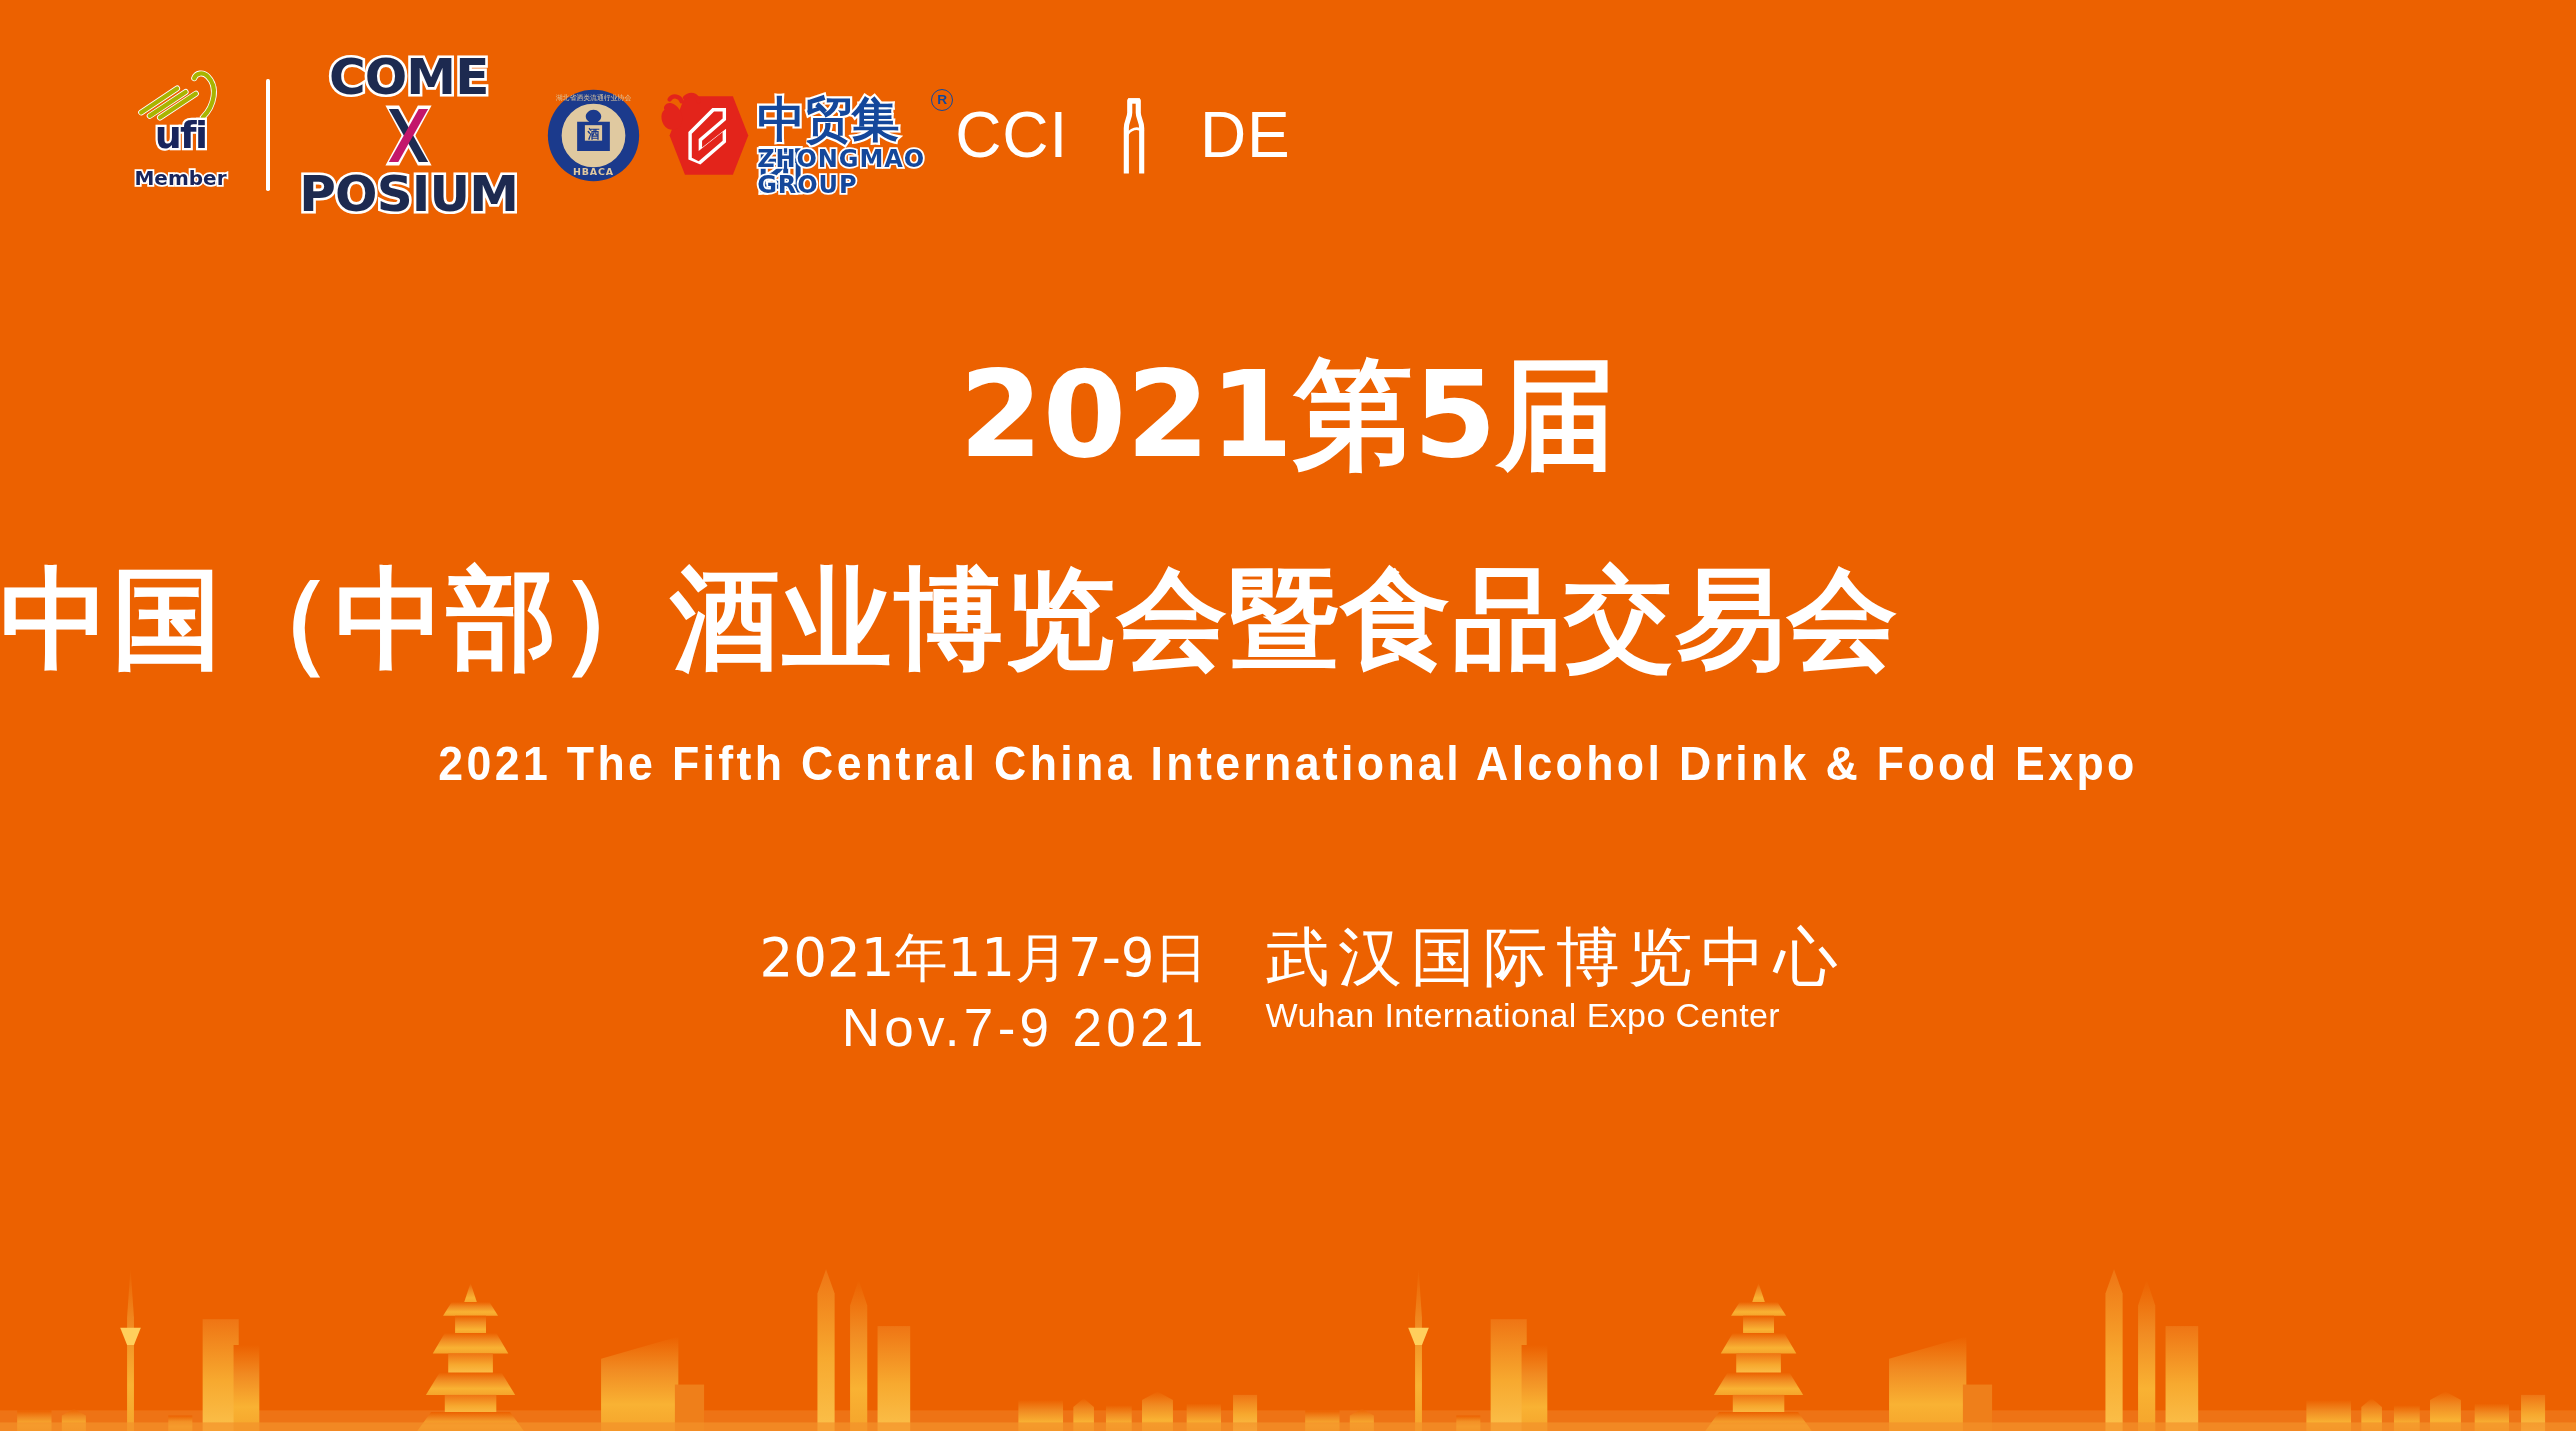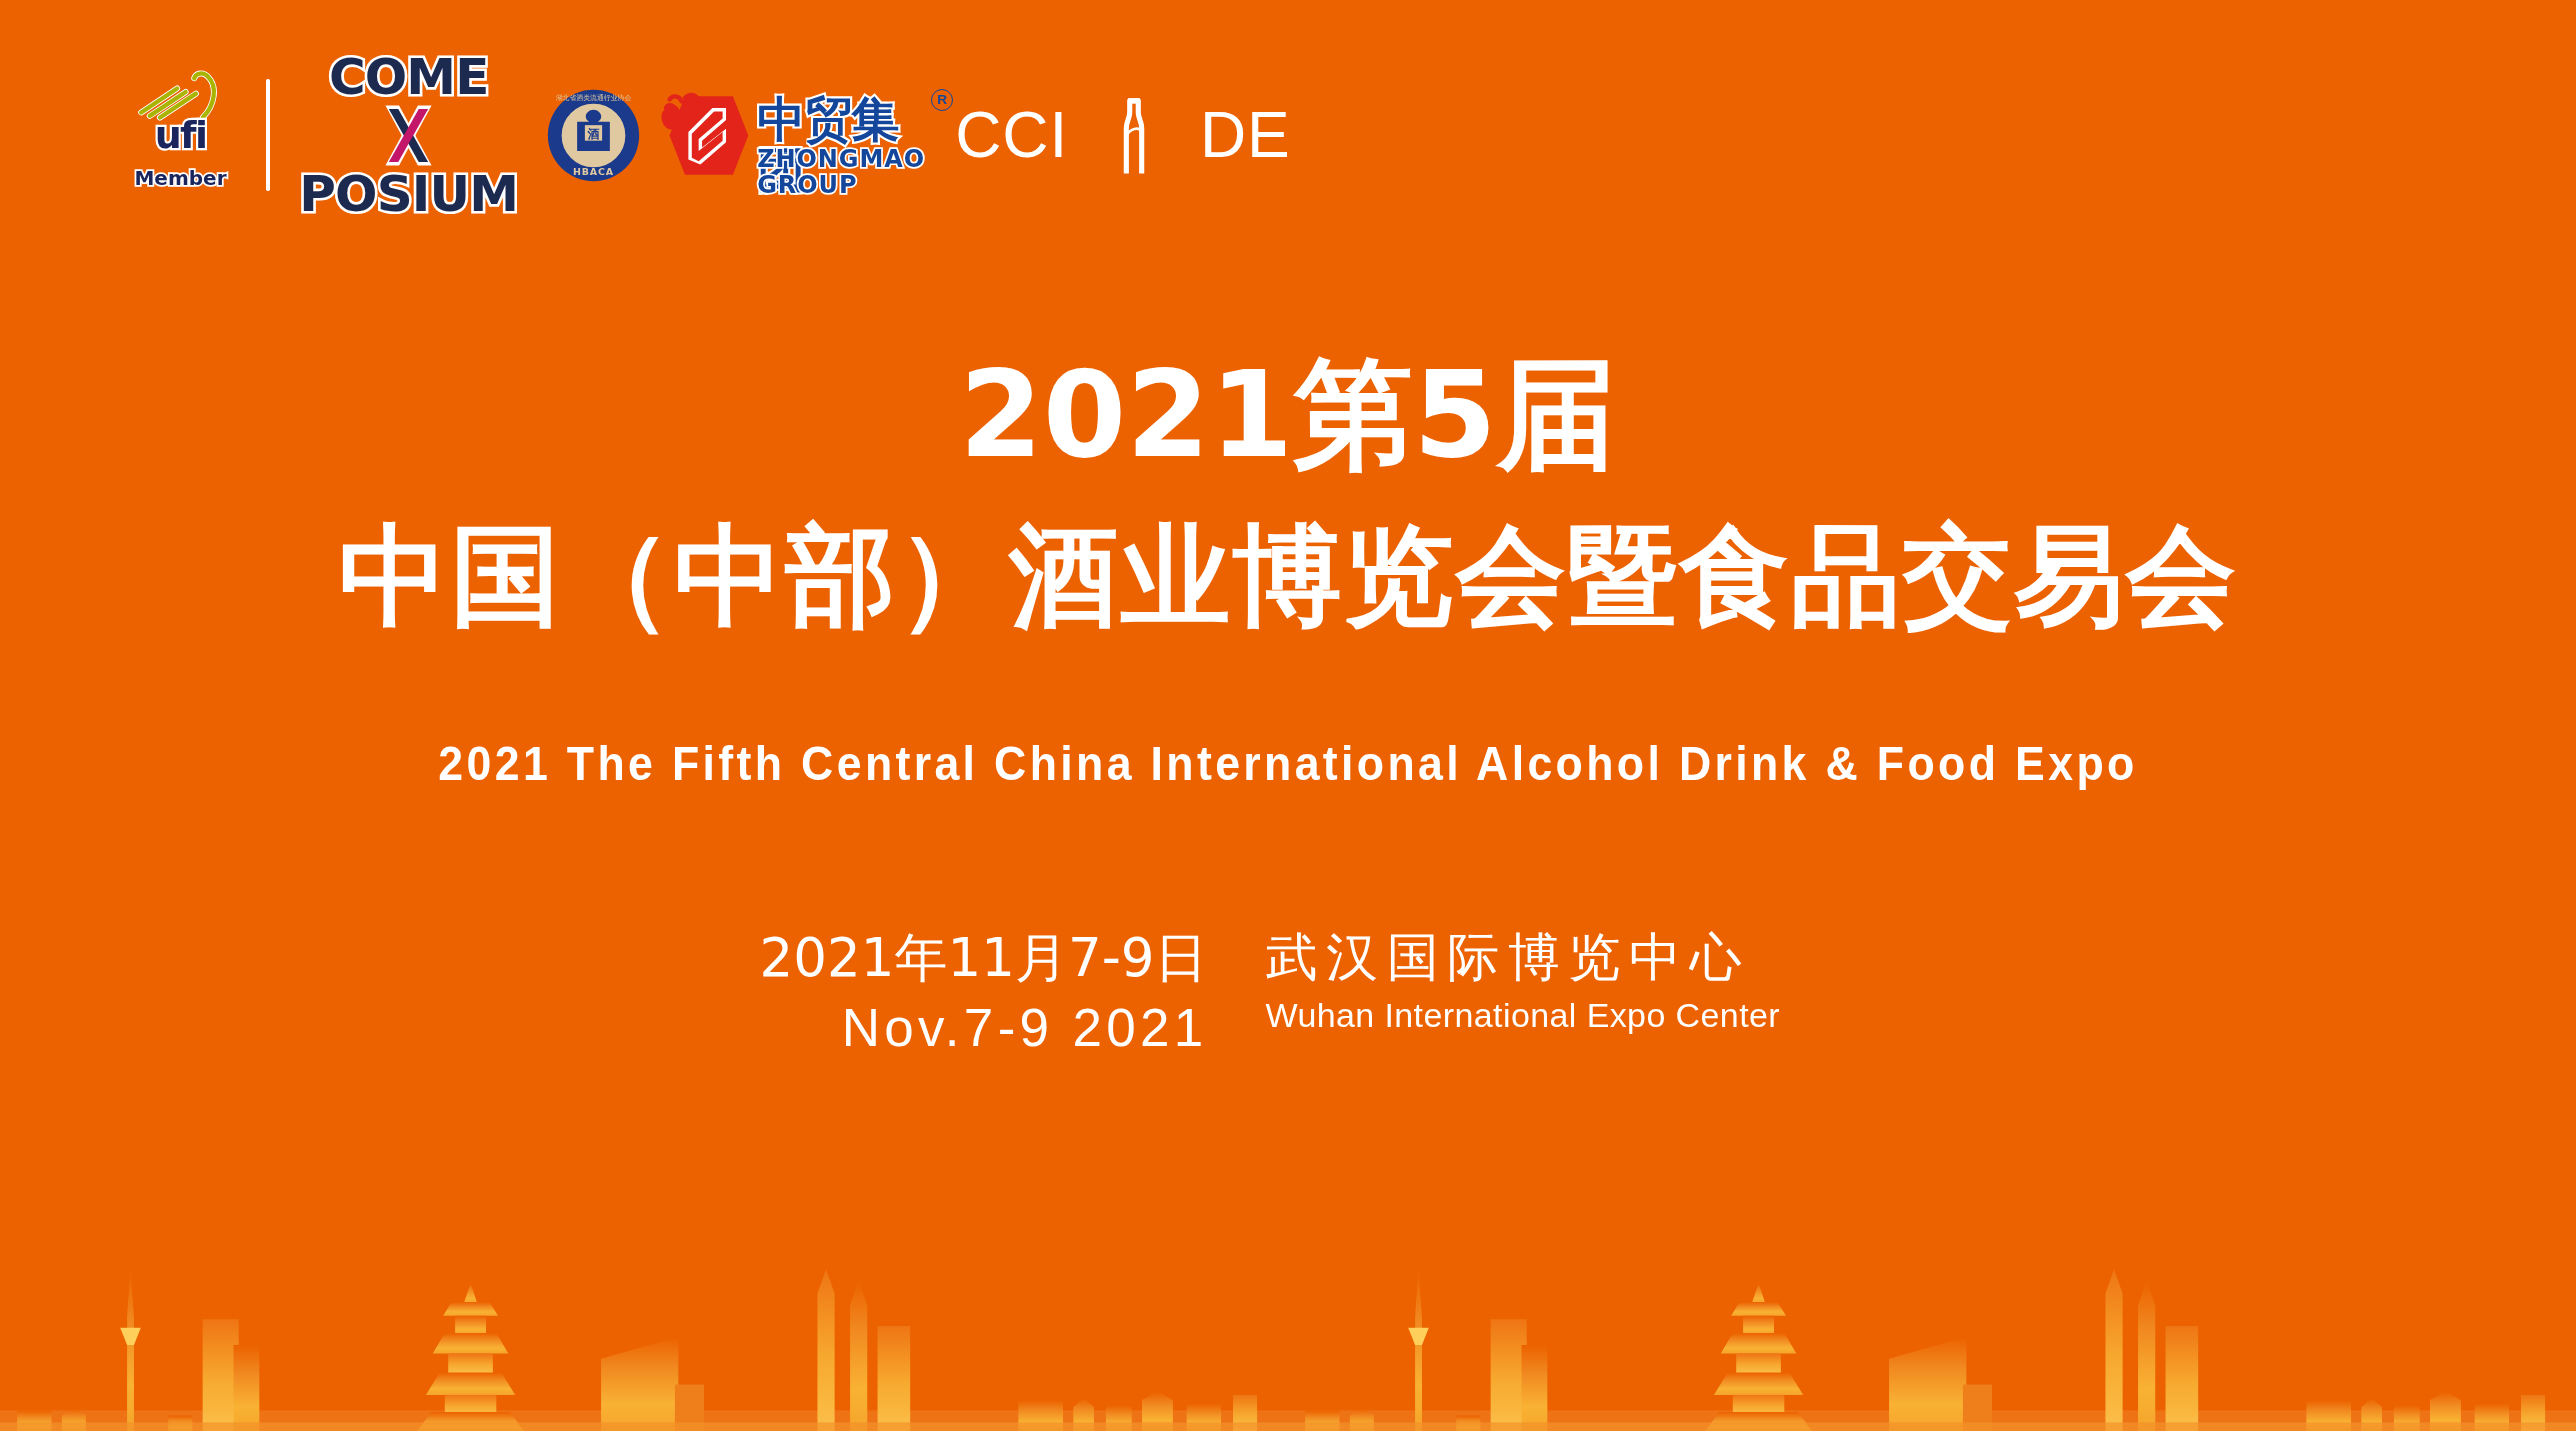--- a/index.html
+++ b/index.html
@@ -111,22 +111,21 @@
   .headline{
     position:absolute; left:0; top:350px; width:2576px;
     text-align:center;
     font-family:"DejaVu Sans", sans-serif;
     font-weight:bold;
     color:#ffffff;
     font-size:120px; line-height:129px;
     letter-spacing:0px;
   }
   .title-cn{
-    position:absolute; left:0; top:516px; width:2576px;
-    text-align:center;
+    position:absolute; left:0; top:559px; width:2576px;
     font-family:"DejaVu Sans", sans-serif;
     font-weight:bold; color:#ffffff;
     font-size:110px; line-height:120px;
     letter-spacing:1.7px;
     white-space:nowrap;
   }
   .title-en{
     position:absolute; left:0; top:737px; width:2576px;
     text-align:center;
     font-family:"Liberation Sans", sans-serif;
@@ -152,21 +151,21 @@
     letter-spacing:0px;
   }
   .date-en{
     font-family:"Liberation Sans", sans-serif;
     font-weight:normal; font-size:53px; line-height:70px;
     letter-spacing:4.3px;
   }
   .venue{ text-align:left; color:#ffffff; width:653px; }
   .venue-cn{
     font-family:"DejaVu Sans", sans-serif;
-    font-weight:normal; font-size:52px; line-height:69px;
+    font-weight:normal; font-size:64px; line-height:69px;
     letter-spacing:8.6px;
   }
   .venue-en{
     font-family:"Liberation Sans", sans-serif;
     font-weight:normal; font-size:34px; line-height:46px;
     letter-spacing:0.4px;
   }
 </style>
 </head>
 <body>

